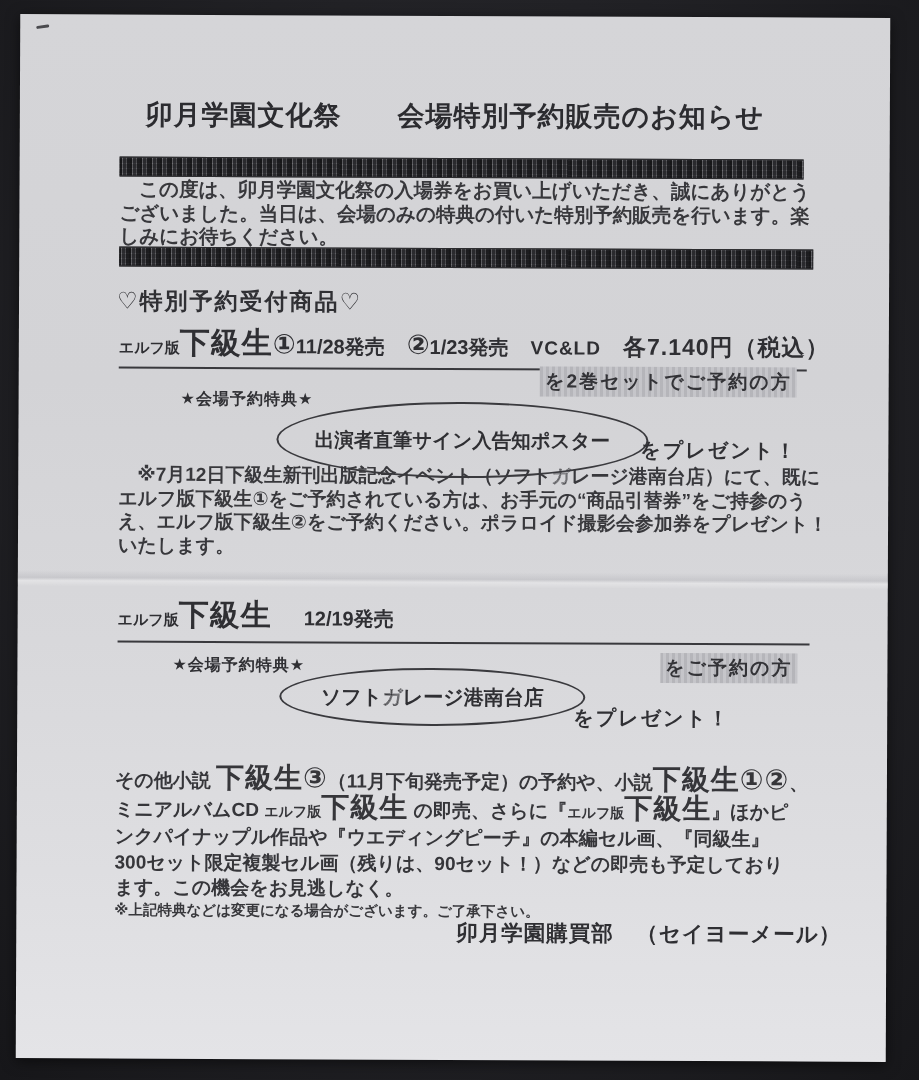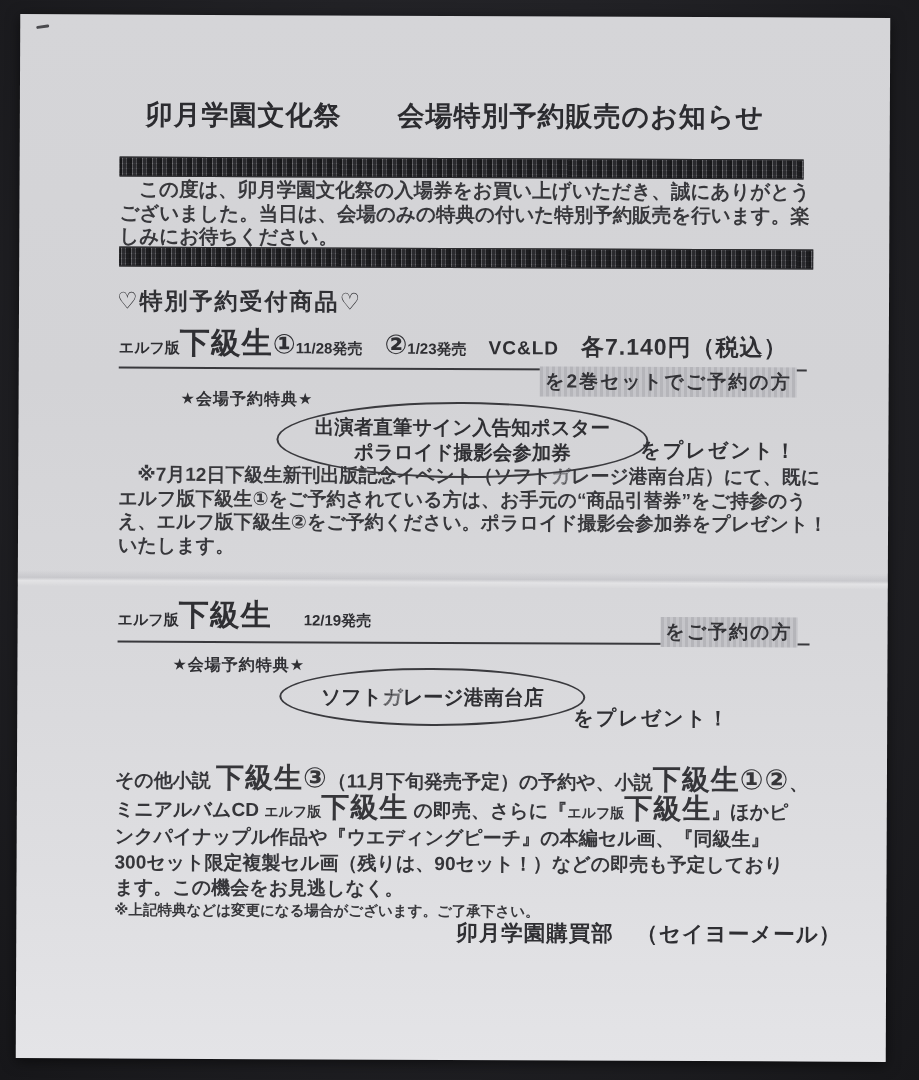--- a/index.html
+++ b/index.html
@@ -62,36 +62,36 @@
   .product-line {
     position: absolute; left: 100px;
     border-bottom: 2px solid #39393d;
     white-space: nowrap; color: #2f2f33;
   }
   .product1 { top: 308px; width: 688px; padding-bottom: 3px; }
   .product2 { top: 580px; width: 692px; padding-bottom: 5px; display: flex; align-items: baseline; }
   .p-small { font-size: 15px; font-weight: 700; }
   .p-big   { font-size: 30px; font-weight: 700; letter-spacing: 1px; }
   .p-circ  { font-size: 27px; font-weight: 600; }
-  .p-date  { font-size: 15px; font-weight: 700; }
+  .p-date  { font-size: 20px; font-weight: 700; }
   .p-fmt   { font-size: 19px; font-weight: 700; letter-spacing: 1px; }
   .p-price { font-size: 23px; font-weight: 700; letter-spacing: 1px; }
   .gap-s { display: inline-block; width: 10px; }
   .gap-m { display: inline-block; width: 22px; }
   .push-right { margin-left: auto; }
   .highlight {
     position: absolute;
     font-size: 19px; font-weight: 700; letter-spacing: 2px;
     color: #333337;
     background-color: #c6c6ca;
     background-image: repeating-linear-gradient(90deg, rgba(150,150,156,0.35) 0 3px, rgba(195,195,200,0.30) 3px 6px);
     padding: 2px 5px;
   }
   .cond1 { right: 92px; top: 350px; }
-  .cond2 { right: 90px; top: 600px; }
+  .cond2 { right: 90px; top: 636px; }
   .bonus-head {
     position: absolute;
     font-size: 16px; font-weight: 700; letter-spacing: 1px;
     color: #303034;
   }
   .bonus1-head { left: 162px; top: 374px; }
   .bonus2-head { left: 155px; top: 640px; }
   .oval {
     position: absolute;
     border: 2px solid #3a3a3e;
@@ -152,21 +152,20 @@
   <div class="product-line product1">
     <span class="p-small">エルフ版</span><span class="p-big">下級生</span><span class="p-circ">①</span><span class="p-date">11/28発売</span><span class="gap-m"></span><span class="p-circ">②</span><span class="p-date">1/23発売</span><span class="gap-m"></span><span class="p-fmt">VC&amp;LD</span><span class="gap-m"></span><span class="p-price">各7.140円（税込）</span>
   </div>
 
   <div class="highlight cond1">を2巻セットでご予約の方</div>
 
   <div class="bonus-head bonus1-head">★会場予約特典★</div>
 
   <div class="oval oval1">
     <span>出演者直筆サイン入告知ポスター</span>
-    <span>ポラロイド撮影会参加券</span>
   </div>
 
   <div class="present present1">をプレゼント！</div>
 
   <div class="note1">　※7月12日下級生新刊出版記念イベント（ソフトガレージ港南台店）にて、既にエルフ版下級生①をご予約されている方は、お手元の“商品引替券”をご持参のうえ、エルフ版下級生②をご予約ください。ポラロイド撮影会参加券をプレゼント！　いたします。</div>
 
   <div class="crease"></div>
 
   <div class="product-line product2">
     <span class="p-small">エルフ版</span>

